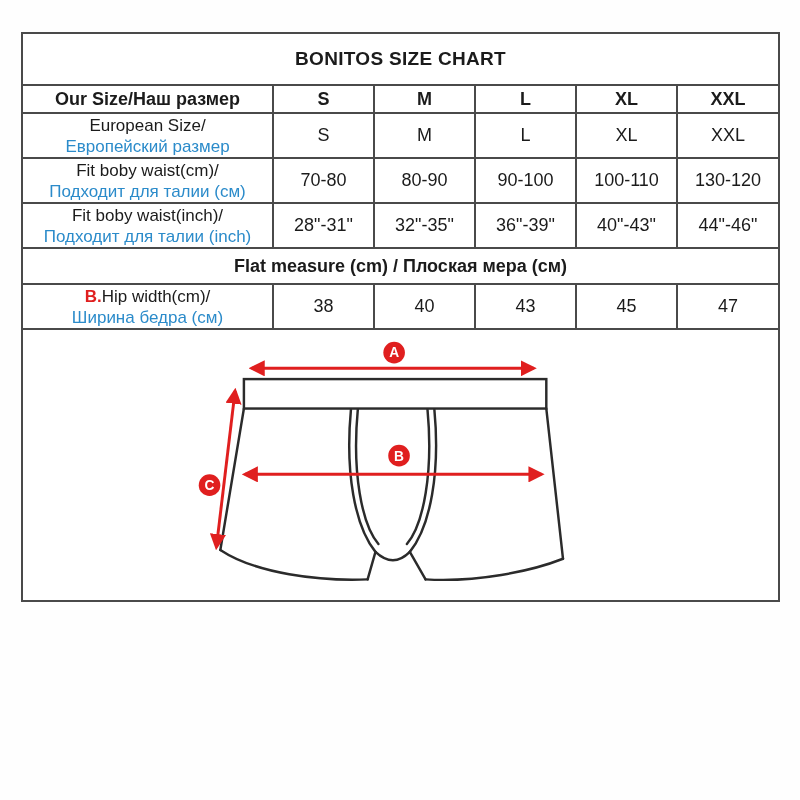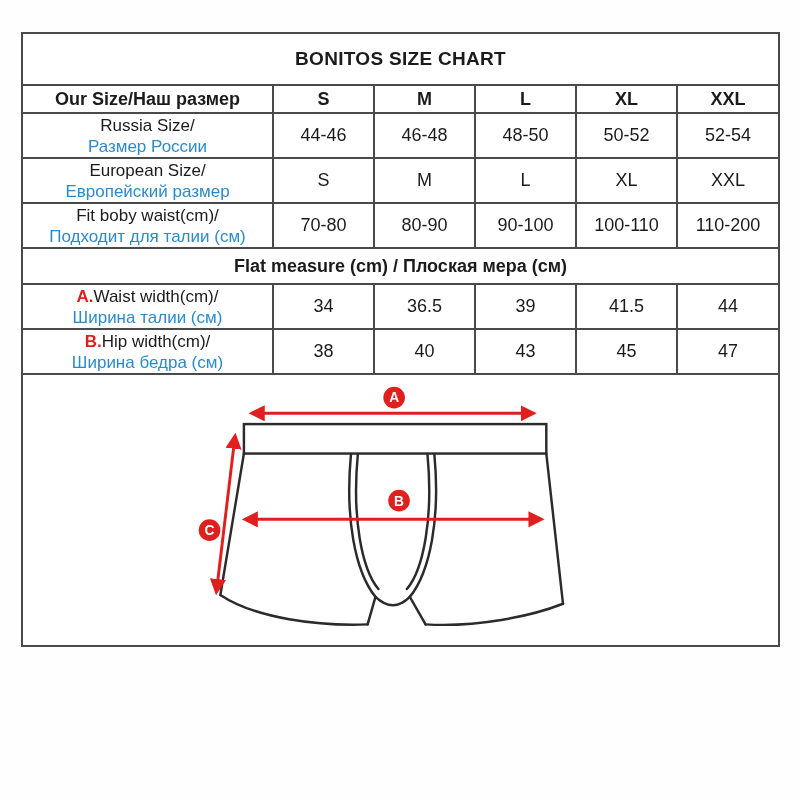--- a/index.html
+++ b/index.html
@@ -56,31 +56,20 @@
 
     <tr class="r-head">
       <th class="head-cell">Our Size/Наш размер</th>
       <th class="head-cell">S</th>
       <th class="head-cell">M</th>
       <th class="head-cell">L</th>
       <th class="head-cell">XL</th>
       <th class="head-cell">XXL</th>
     </tr>
 
-    <tr class="r-data">
-      <td class="lbl">
-        <div>Russia Size/</div>
-        <div class="ru">Размер России</div>
-      </td>
-      <td class="val">44-46</td>
-      <td class="val">46-48</td>
-      <td class="val">48-50</td>
-      <td class="val">50-52</td>
-      <td class="val">52-54</td>
-    </tr>
 
     <tr class="r-data">
       <td class="lbl">
         <div>European Size/</div>
         <div class="ru">Европейский размер</div>
       </td>
       <td class="val">S</td>
       <td class="val">M</td>
       <td class="val">L</td>
       <td class="val">XL</td>
@@ -89,39 +78,39 @@
 
     <tr class="r-data">
       <td class="lbl">
         <div>Fit boby waist(cm)/</div>
         <div class="ru">Подходит для талии (см)</div>
       </td>
       <td class="val">70-80</td>
       <td class="val">80-90</td>
       <td class="val">90-100</td>
       <td class="val">100-110</td>
-      <td class="val">110-200</td>
+      <td class="val">130-120</td>
     </tr>
 
+    <tr class="r-data">
+      <td class="lbl">
+        <div>Fit boby waist(inch)/</div>
+        <div class="ru">Подходит для талии (inch)</div>
+      </td>
+      <td class="val">28"-31"</td>
+      <td class="val">32"-35"</td>
+      <td class="val">36"-39"</td>
+      <td class="val">40"-43"</td>
+      <td class="val">44"-46"</td>
+    </tr>
 
     <tr class="r-sect">
       <td colspan="6" class="sect-cell">Flat measure (cm) / Плоская мера (см)</td>
     </tr>
 
-    <tr class="r-data">
-      <td class="lbl">
-        <div><span class="ltr">A.</span><span>Waist width(cm)/</span></div>
-        <div class="ru">Ширина талии (см)</div>
-      </td>
-      <td class="val">34</td>
-      <td class="val">36.5</td>
-      <td class="val">39</td>
-      <td class="val">41.5</td>
-      <td class="val">44</td>
-    </tr>
 
     <tr class="r-data">
       <td class="lbl">
         <div><span class="ltr">B.</span><span>Hip width(cm)/</span></div>
         <div class="ru">Ширина бедра (см)</div>
       </td>
       <td class="val">38</td>
       <td class="val">40</td>
       <td class="val">43</td>
       <td class="val">45</td>

